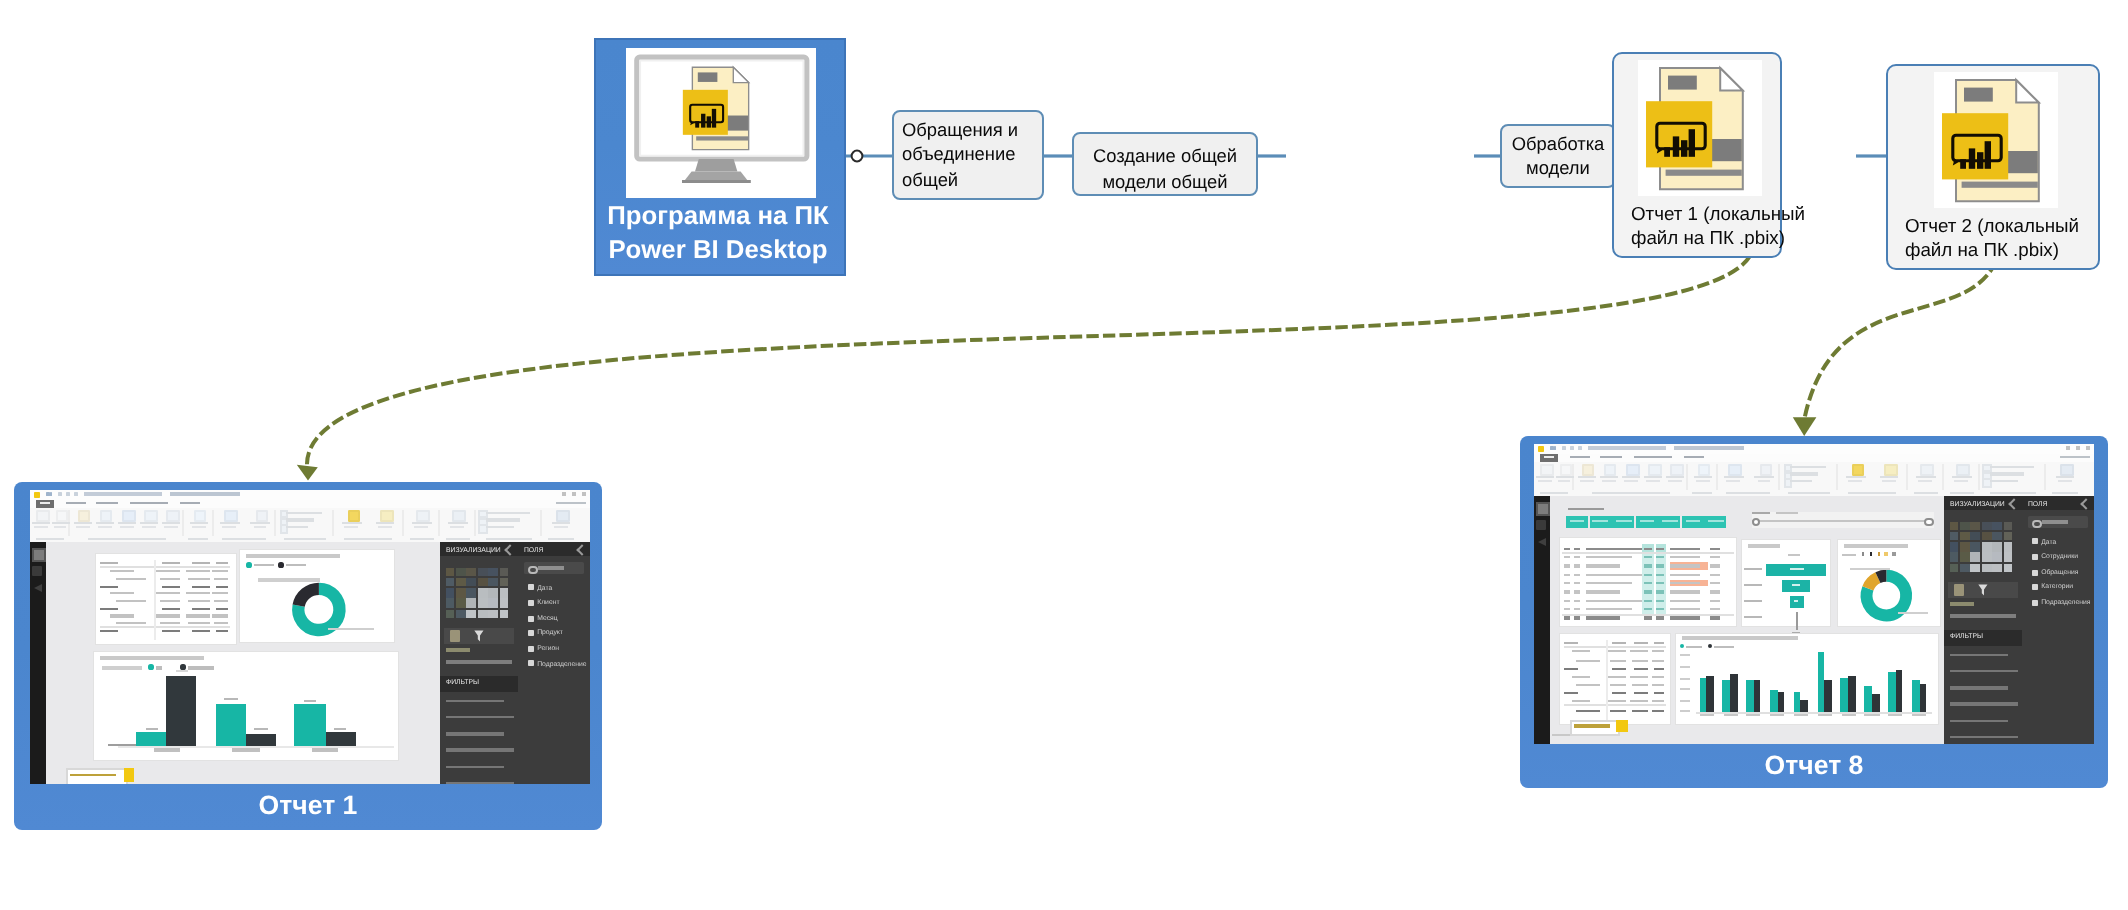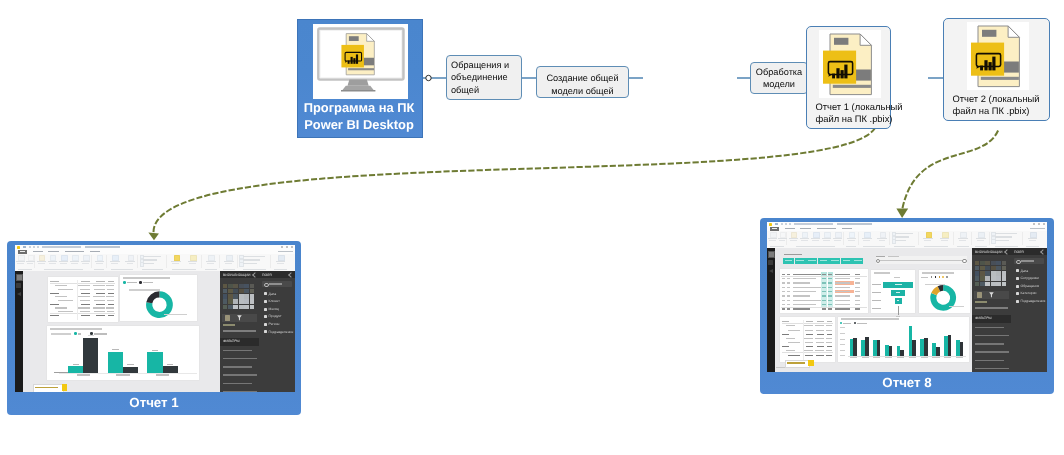--- a/index.html
+++ b/index.html
@@ -162,21 +162,21 @@
       <rect x="17.5" y="19.5" width="3.2" height="8.3"></rect>
       <rect x="21.3" y="14.0" width="3.2" height="13.8"></rect>
     </g>
   </g>
 </svg></div>
     <div class="olabel">
         <em style="font-style:normal;display:block">Отчет 1 (локальный</em>
         <em style="font-style:normal;display:block">файл на ПК .pbix)</em>
       </div>
   </div>
-  <div class="abs obox" id="obox1" style="left:943px;top:18px;width:107px;height:103px;">
+  <div class="abs obox" id="obox1" style="left:943px;top:32px;width:107px;height:103px;">
     <div class="abs oicon"><svg width="62" height="68" viewBox="0 0 62 68">
   <rect x="0" y="0" width="62" height="68" fill="#ffffff"></rect>
   <g transform="translate(10.5,3.5)">
     <path d="M0.5 0.5 h30.1 l11.3 11.3 v49.3 h-41.4 z" fill="#fcefc4" stroke="#8d8d8d" stroke-width="1"></path>
     <path d="M30.6 0.5 l11.3 11.3 h-11.3 z" fill="#ffffff" stroke="#8d8d8d" stroke-width="1"></path>
     <rect x="4.5" y="4.3" width="14.4" height="7.0" fill="#7c7c7c"></rect>
     <rect x="23.3" y="36.0" width="18.1" height="11.1" fill="#7c7c7c"></rect>
     <rect x="3.3" y="51.3" width="38.1" height="3.1" fill="#8a8a8a"></rect>
   </g>
   <g transform="translate(4,20.6)">

